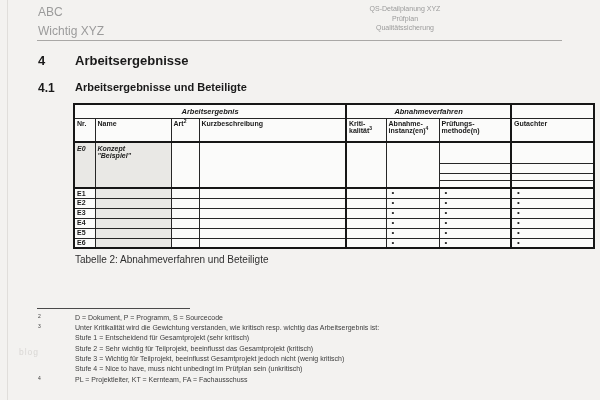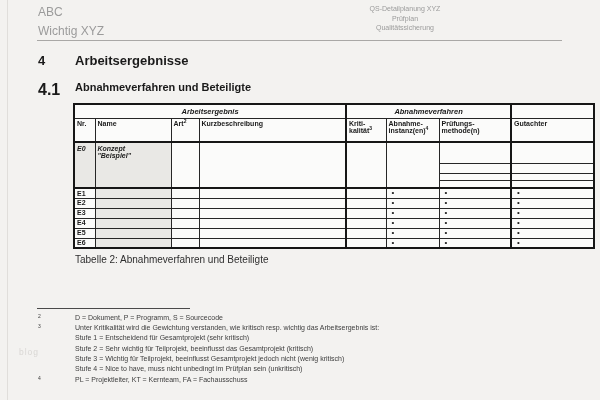--- a/index.html
+++ b/index.html
@@ -9,21 +9,21 @@
 
   
   .ph-left { position:absolute; left:38px; top:5px; font-size:12px; color:#9b9b9b; }
   .ph-left .l2 { position:absolute; left:0; top:19px; white-space:nowrap; }
   .ph-right { position:absolute; left:320px; top:4px; width:170px; text-align:center; font-size:7px; line-height:9.5px; color:#9b9b9b; }
   .ph-rule { position:absolute; left:37px; top:40px; width:525px; height:1px; background:#a9a8a6; }
 
   
   .h1-num { position:absolute; left:38px; top:53px; font-size:13px; font-weight:bold; }
   .h1-title { position:absolute; left:75px; top:53px; font-size:13px; font-weight:bold; }
-  .h2-num { position:absolute; left:38px; top:81px; font-size:16px; font-weight:bold; }
+  .h2-num { position:absolute; left:38px; top:81px; font-size:12px; font-weight:bold; }
   .h2-title { position:absolute; left:75px; top:81px; font-size:11px; font-weight:bold; }
 
   
   .tbl-wrap { position:absolute; left:73px; top:103px; }
   table { border-collapse:collapse; table-layout:fixed; width:520px; border:2px solid #161616; background:#fbfbfa; }
   td { border:1px solid #262626; font-size:7px; padding:0 2px; vertical-align:top; overflow:hidden; white-space:nowrap; }
   tr.grp { height:14px;margin-left:48px; }
   tr.hdr { height:24px; }
   tr.sub0 { height:21px; } tr.sub1 { height:10px; } tr.sub2 { height:7px; } tr.sub3 { height:8px; }
   tr.datarow { height:10px; }
@@ -59,21 +59,21 @@
 <div class="ph-right">
   <div>QS-Detailplanung XYZ</div>
   <div>Prüfplan</div>
   <div>Qualitätssicherung</div>
 </div>
 <div class="ph-rule"></div>
 
 <div class="h1-num">4</div>
 <div class="h1-title">Arbeitsergebnisse</div>
 <div class="h2-num">4.1</div>
-<div class="h2-title">Abnahmeverfahren und Beteiligte</div>
+<div class="h2-title">Arbeitsergebnisse und Beteiligte</div>
 
 <div class="tbl-wrap">
 <table>
   <colgroup>
     <col style="width:21px">
         <col style="width:76px">
         <col style="width:28px">
         <col style="width:147px">
     <col style="width:40px">
         <col style="width:53px">

